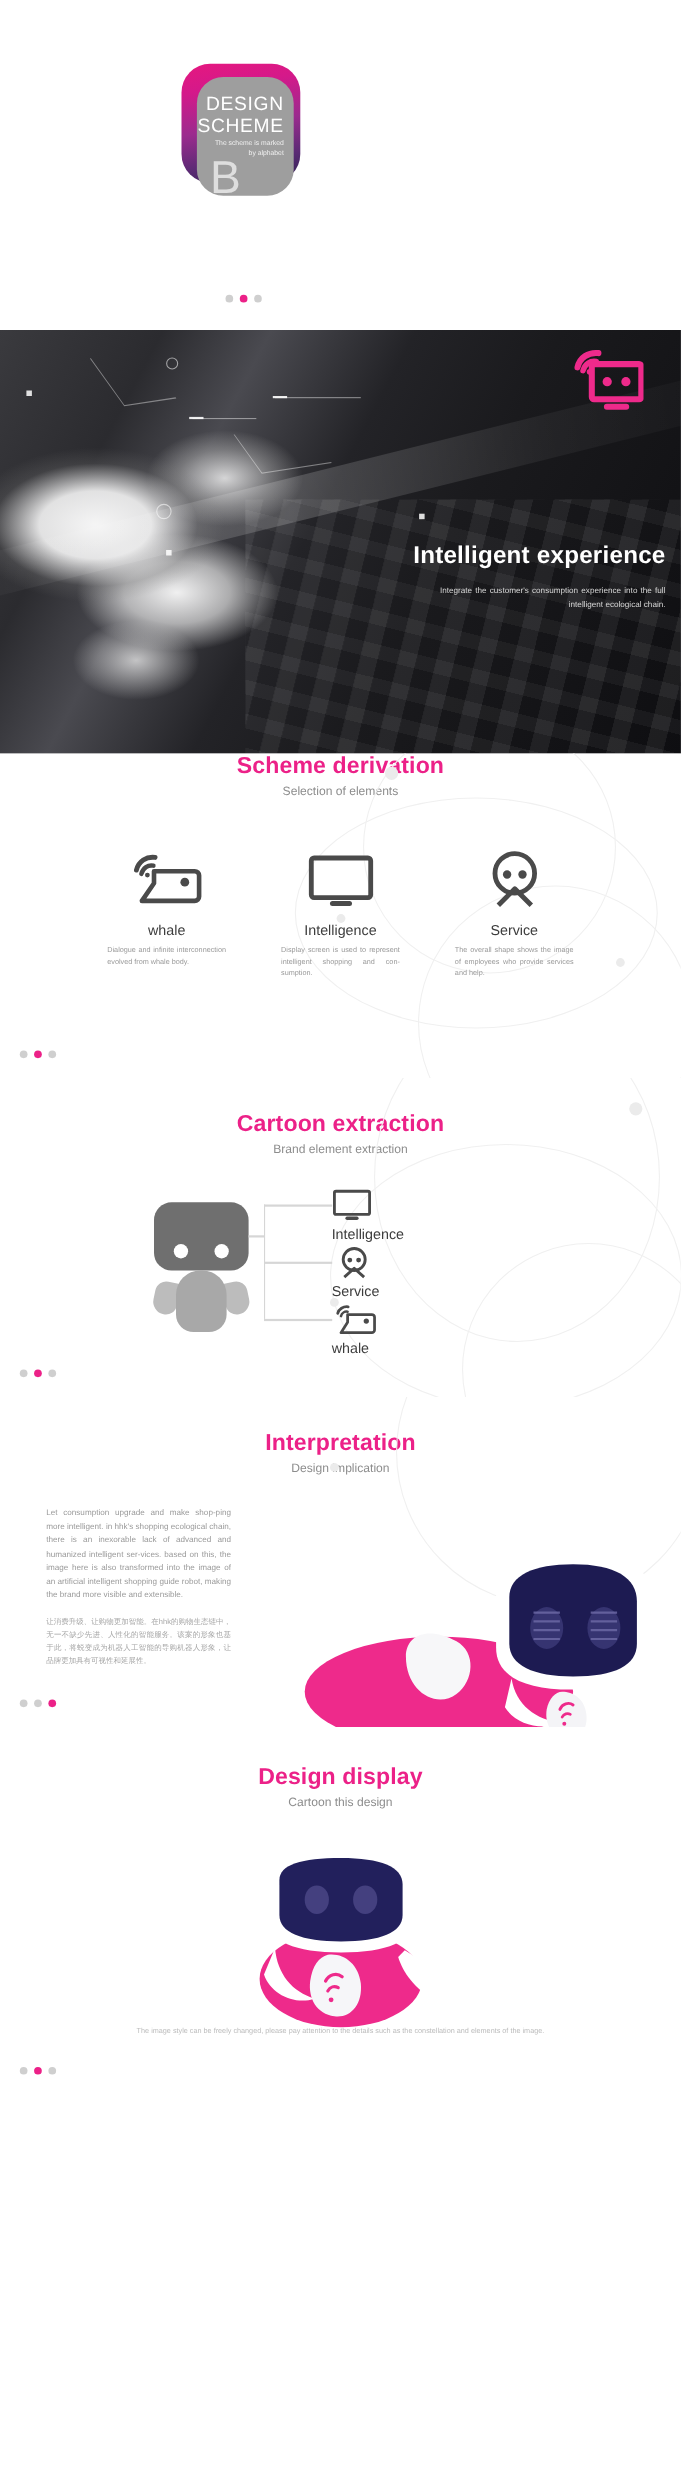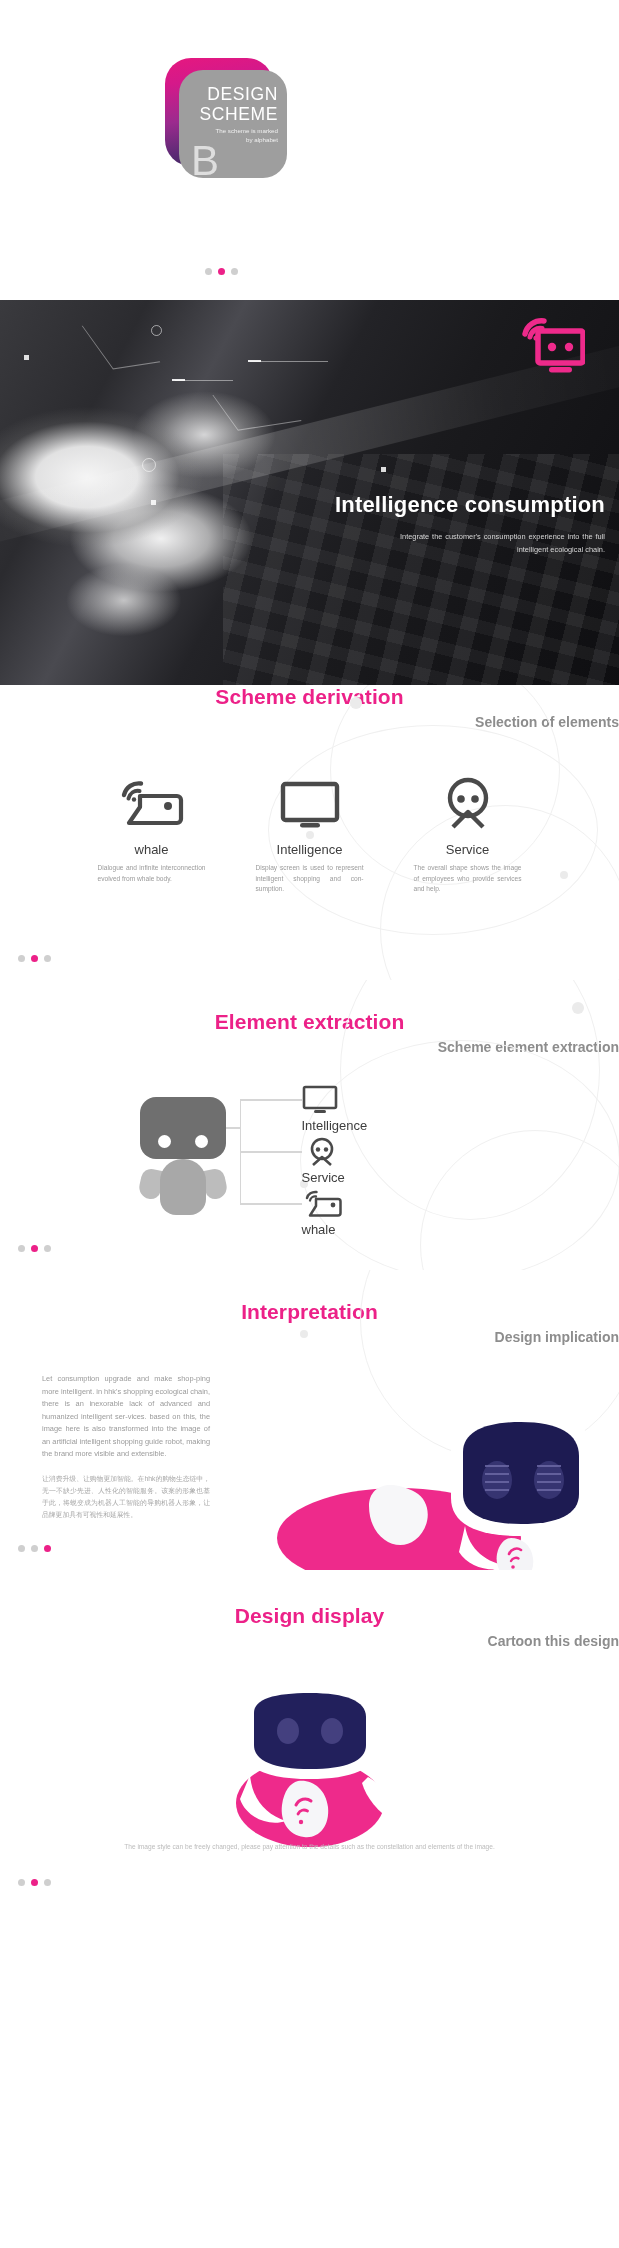--- a/index.html
+++ b/index.html
@@ -37,21 +37,21 @@
     background: linear-gradient(170deg,
         #e6187f 0%,
         #d4198a 22%,
         #9b2b8e 52%,
         #5a2a74 78%,
         #2d2350 100%);
   }
   .cover-card-grey {
     position: absolute;
     left: 14px; top: 12px;
-    width: 108px; height: 108px;
+    width: 88px; height: 108px;
     border-radius: 24px;
     background: #9e9e9e;
     overflow: hidden;
   }
   .cover-title {
     position: absolute;
     right: 9px; top: 14px;
     text-align: right;
     color: #ffffff;
     font-size: 17.5px;
@@ -176,23 +176,22 @@
   .sec-head { text-align: center; }
   .sec-title {
     color: #ec2188;
     font-size: 21px;
     font-weight: bold;
     letter-spacing: 0.1px;
   }
   .sec-sub {
     margin-top: 5px;
     color: #8d8d8d;
-    font-size: 14px;
-    font-weight: 700;
-    text-align: right;
+    font-size: 11px;
+    font-weight: 400;
   }
   .bg-rings {
     position: absolute;
     inset: 0;
     overflow: hidden;
     pointer-events: none;
   }
   .ring {
     position: absolute;
     border: 1px solid #f0f0f0;
@@ -379,21 +378,21 @@
         <path d="M11 19 C12.5 13, 17.5 9.5, 23 10.5" stroke="#ee2a8b" stroke-width="5" stroke-linecap="round"></path>
         <circle cx="17" cy="20" r="2.6" fill="#ee2a8b"></circle>
         <rect x="19" y="13" width="45" height="32" rx="2" stroke="#ee2a8b" stroke-width="5.5"></rect>
         <circle cx="33" cy="29" r="4.2" fill="#ee2a8b"></circle>
         <circle cx="50" cy="29" r="4.2" fill="#ee2a8b"></circle>
         <rect x="30" y="49" width="23" height="5.5" rx="2.7" fill="#ee2a8b"></rect>
       </svg>
     </div>
 
     <div class="hero-text">
-      <div class="hero-h1">Intelligence consumption</div>
+      <div class="hero-h1">Intelligent experience</div>
       <div class="hero-para">Integrate the customer's consumption experience into the full intelligent ecological chain.</div>
     </div>
   </section>
 
   <section class="section sec-derivation">
     <div class="bg-rings">
       <div class="ring" style="left:330px;top:-30px;width:230px;height:230px;"></div>
       <div class="ring" style="left:268px;top:40px;width:330px;height:210px;"></div>
       <div class="ring" style="left:380px;top:120px;width:250px;height:250px;"></div>
       <div class="ring-node" style="left:350px;top:12px;"></div>
@@ -458,22 +457,22 @@
   <section class="section sec-extraction">
     <div class="bg-rings">
       <div class="ring" style="left:340px;top:-60px;width:260px;height:300px;"></div>
       <div class="ring" style="left:300px;top:60px;width:320px;height:240px;"></div>
       <div class="ring" style="left:420px;top:150px;width:230px;height:230px;"></div>
       <div class="ring-node" style="left:572px;top:22px;"></div>
       <div class="ring-node sm" style="left:300px;top:200px;"></div>
     </div>
 
     <div class="sec-head">
-      <div class="sec-title">Element extraction</div>
-      <div class="sec-sub">Scheme element extraction</div>
+      <div class="sec-title">Cartoon extraction</div>
+      <div class="sec-sub">Brand element extraction</div>
     </div>
 
     <div class="extract-stage">
       <div>
         <div class="mascot-head">
           <div class="mascot-eye" style="left:18px;"></div>
           <div class="mascot-eye" style="left:55px;"></div>
         </div>
         <div class="mascot-fin fin-l"></div>
         <div class="mascot-fin fin-r"></div>

